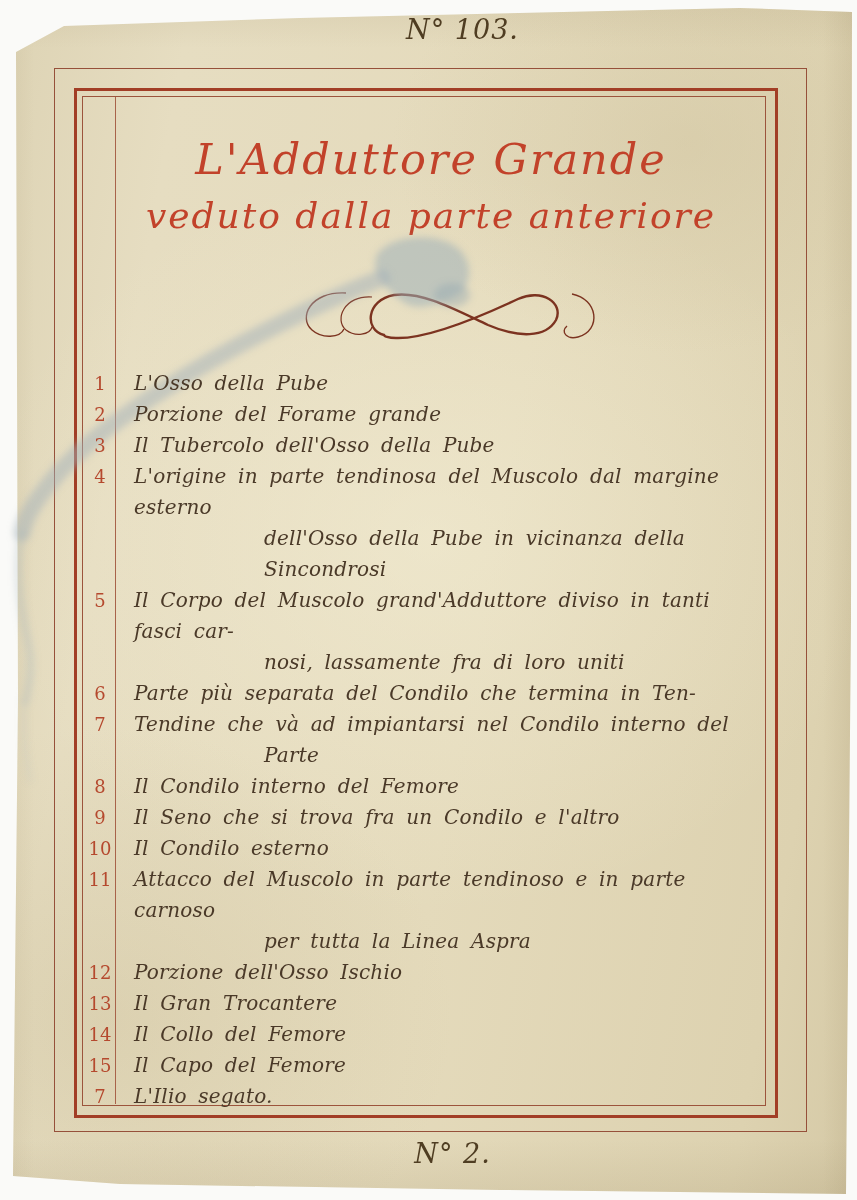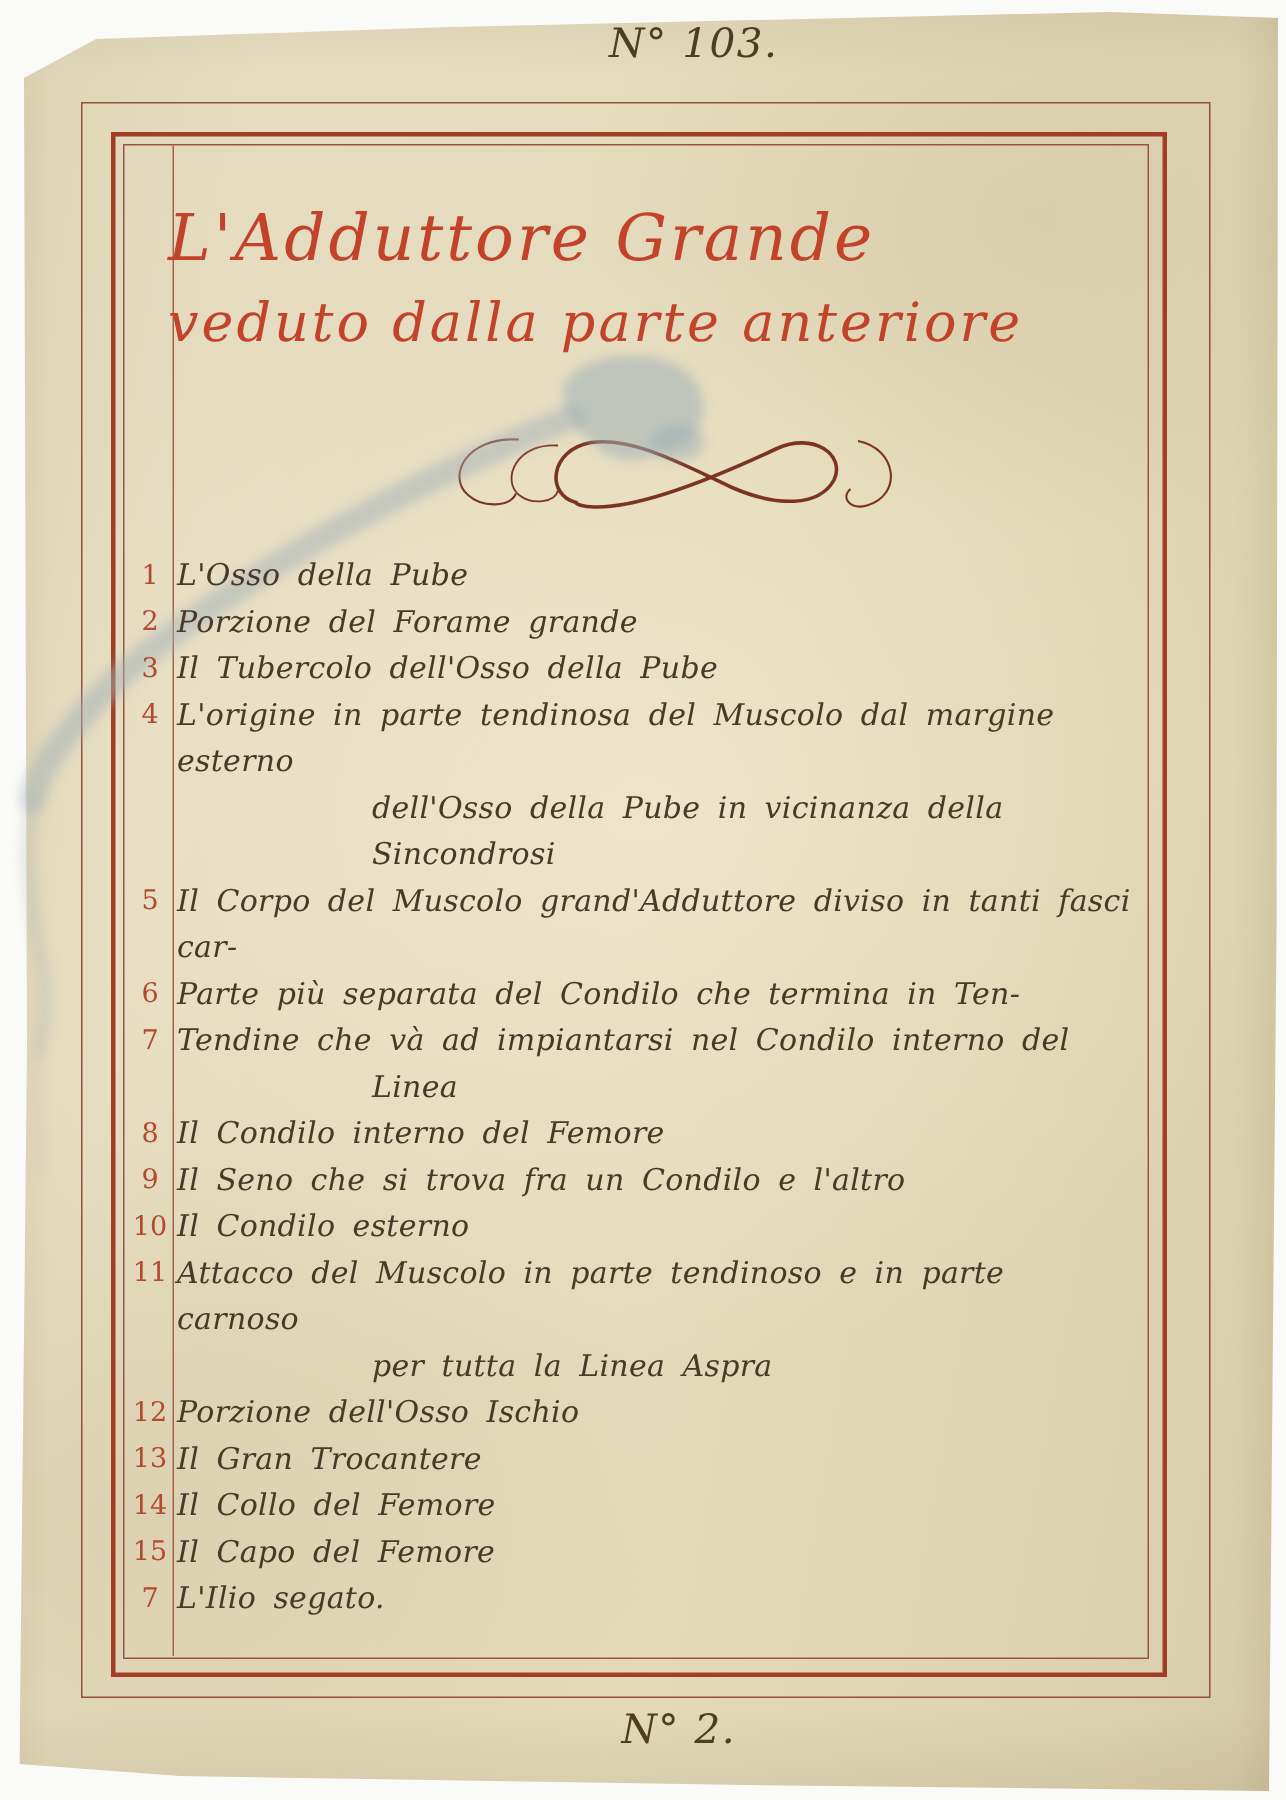--- a/index.html
+++ b/index.html
@@ -49,38 +49,38 @@
     background:#a8634a;
   }
   .page-label{
     position:absolute;width:100%;text-align:center;
     font-style:italic;font-size:27px;color:#4f3d22;
     letter-spacing:1px;
   }
   .page-label.top{top:14px;padding-left:34px;}
   .page-label.bottom{top:1138px;padding-left:24px;}
   .title{
-    position:absolute;left:72px;top:130px;width:698px;
-    font-style:italic;color:#c2422a;padding-left:40px;
+    position:absolute;left:82px;top:130px;width:698px;
+    text-align:center;font-style:italic;color:#c2422a;
   }
   .title .t1{display:block;font-size:43px;line-height:58px;letter-spacing:2px;}
   .title .t2{display:block;font-size:36px;line-height:56px;letter-spacing:2px;}
   .flourish{position:absolute;left:288px;top:282px;}
   .stain{position:absolute;left:0;top:0;pointer-events:none;}
   .list{
     position:absolute;left:82px;top:368px;width:672px;
   }
   .row{display:flex;align-items:flex-start;}
   .num{
     flex:0 0 36px;text-align:center;
     font-size:18px;line-height:31px;color:#b5492e;
     font-style:normal;
   }
   .txt{
-    flex:1;
+    flex:1;margin-left:16px;
     font-style:italic;font-size:20px;line-height:31px;color:#4a3928;
     word-spacing:5px;letter-spacing:0.2px;
   }
   .l2{display:block;padding-left:130px;}
   .l2:empty{display:none;}
 </style>
 </head>
 <body>
 
 <div class="paper"></div>
@@ -134,29 +134,29 @@
   <div class="row">
     <span class="num">3</span>
     <span class="txt"><span class="l1">Il Tubercolo dell'Osso della Pube</span></span>
   </div>
   <div class="row">
     <span class="num">4</span>
     <span class="txt"><span class="l1">L'origine in parte tendinosa del Muscolo dal margine esterno</span><span class="l2">dell'Osso della Pube in vicinanza della Sincondrosi</span></span>
   </div>
   <div class="row">
     <span class="num">5</span>
-    <span class="txt"><span class="l1">Il Corpo del Muscolo grand'Adduttore diviso in tanti fasci car-</span></span>
+    <span class="txt"><span class="l1">Il Corpo del Muscolo grand'Adduttore diviso in tanti fasci car-</span><span class="l2">nosi, lassamente fra di loro uniti</span></span>
   </div>
   <div class="row">
     <span class="num">6</span>
     <span class="txt"><span class="l1">Parte più separata del Condilo che termina in Ten-</span></span>
   </div>
   <div class="row">
     <span class="num">7</span>
-    <span class="txt"><span class="l1">Tendine che và ad impiantarsi nel Condilo interno del</span><span class="l2">Linea</span></span>
+    <span class="txt"><span class="l1">Tendine che và ad impiantarsi nel Condilo interno del</span><span class="l2">Parte</span></span>
   </div>
   <div class="row">
     <span class="num">8</span>
     <span class="txt"><span class="l1">Il Condilo interno del Femore</span></span>
   </div>
   <div class="row">
     <span class="num">9</span>
     <span class="txt"><span class="l1">Il Seno che si trova fra un Condilo e l'altro</span></span>
   </div>
   <div class="row">

